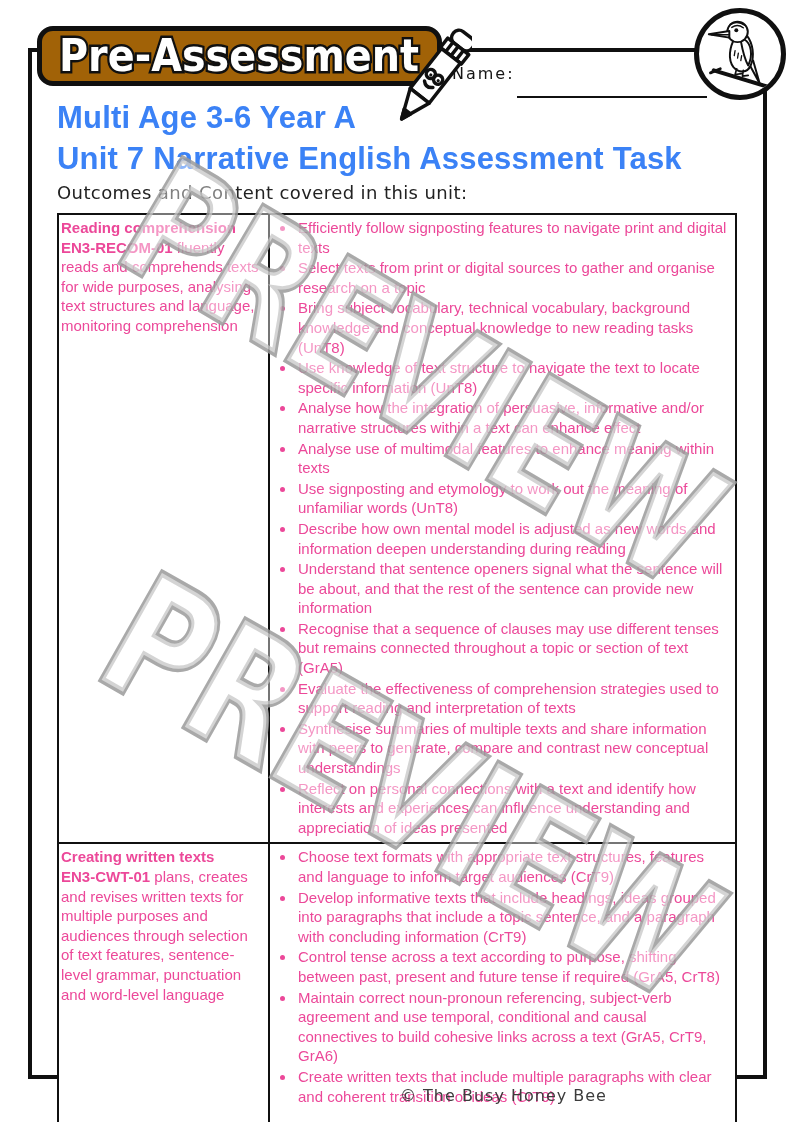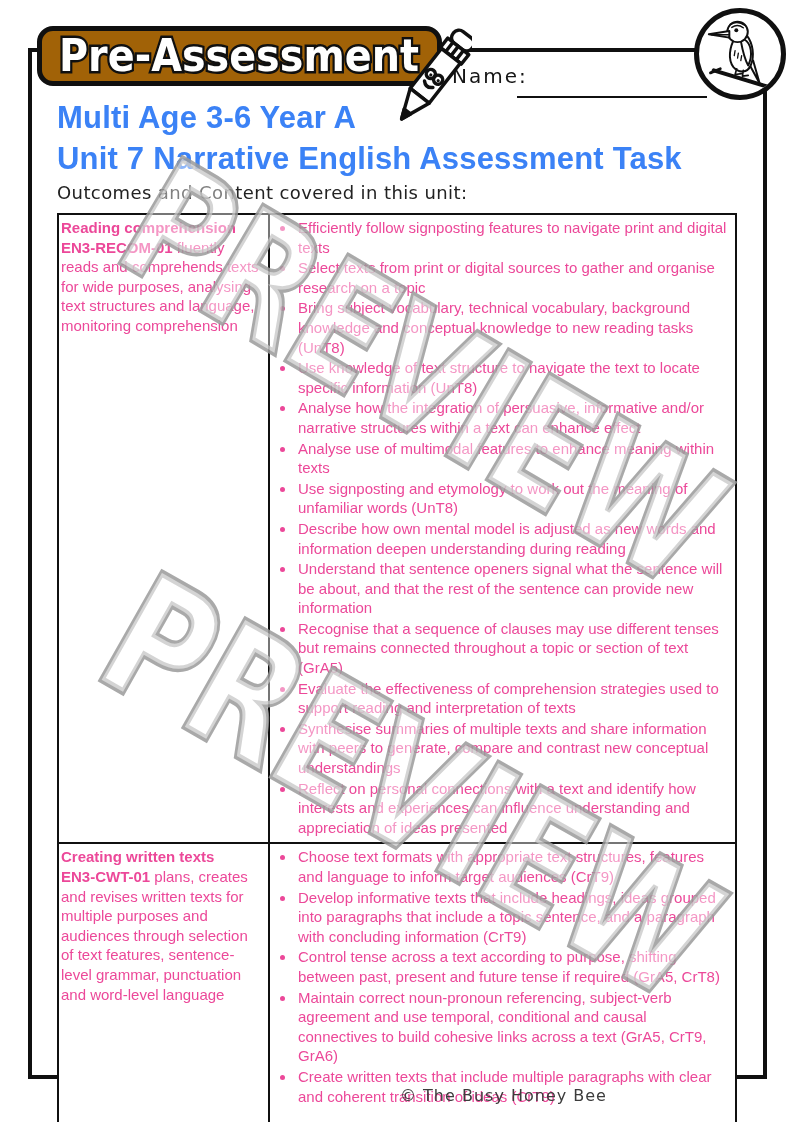--- a/index.html
+++ b/index.html
@@ -14,21 +14,21 @@
   }
   
   .title-box{
     position:absolute;left:37px;top:26px;width:405px;height:60px;
     border:5px solid #101010;border-radius:16px;background:#a16207;
     box-sizing:border-box;z-index:5;display:flex;align-items:center;justify-content:center;
   }
   .title-box svg{width:100%;height:100%;}
   .pencil{position:absolute;left:392px;top:20px;width:80px;height:96px;z-index:6;}
   .name-label{
-    position:absolute;left:452px;top:64px;font-size:20px;letter-spacing:2px;
+    position:absolute;left:452px;top:64px;font-size:16px;letter-spacing:2px;
     color:#151515;z-index:3;font-family:"DejaVu Sans",sans-serif;
   }
   .name-underline{position:absolute;left:517px;top:96px;width:190px;height:2px;background:#101010;z-index:3;}
   .bird-badge{
     position:absolute;left:694px;top:8px;width:92px;height:92px;border-radius:50%;
     border:5px solid #101010;background:#fff;box-sizing:border-box;z-index:4;overflow:hidden;
   }
   .bird-badge svg{width:100%;height:100%;}
   
   .doc-title{position:absolute;left:57px;font-size:31px;font-weight:700;color:#3b82f6;letter-spacing:.2px;}

